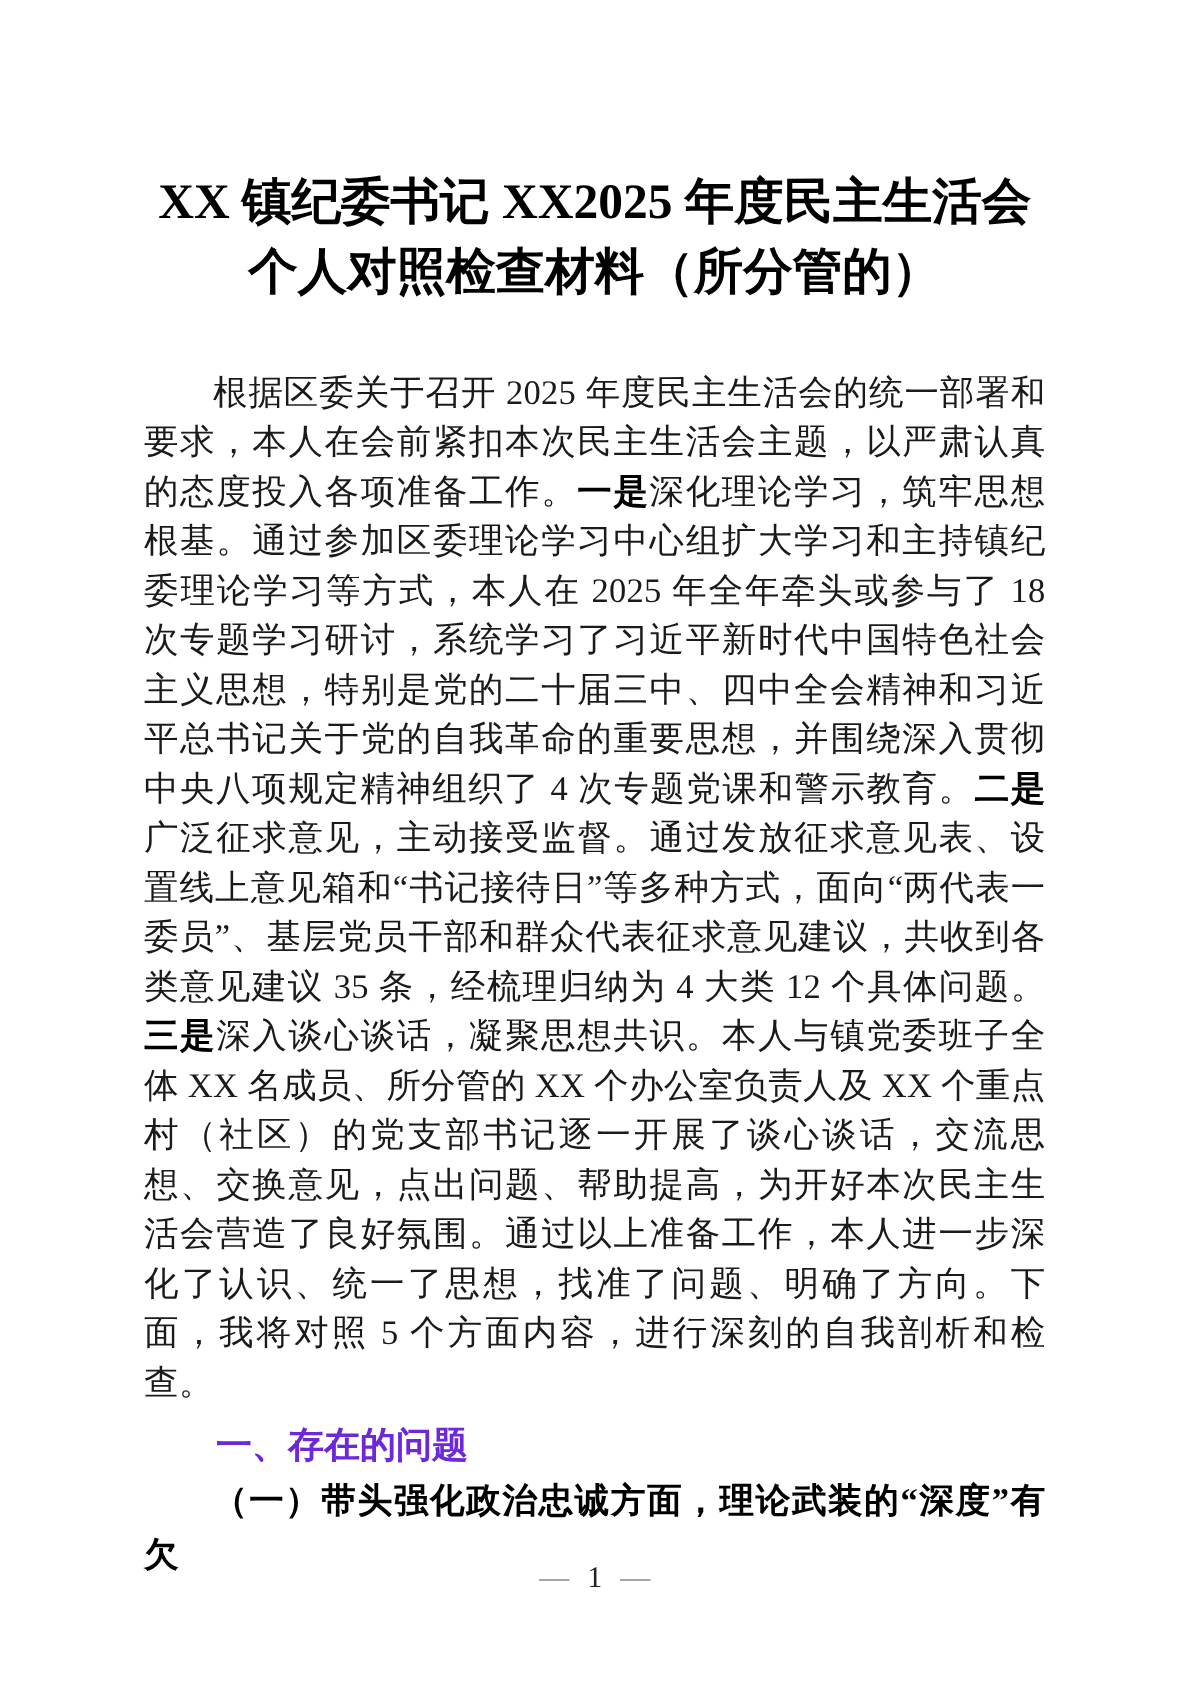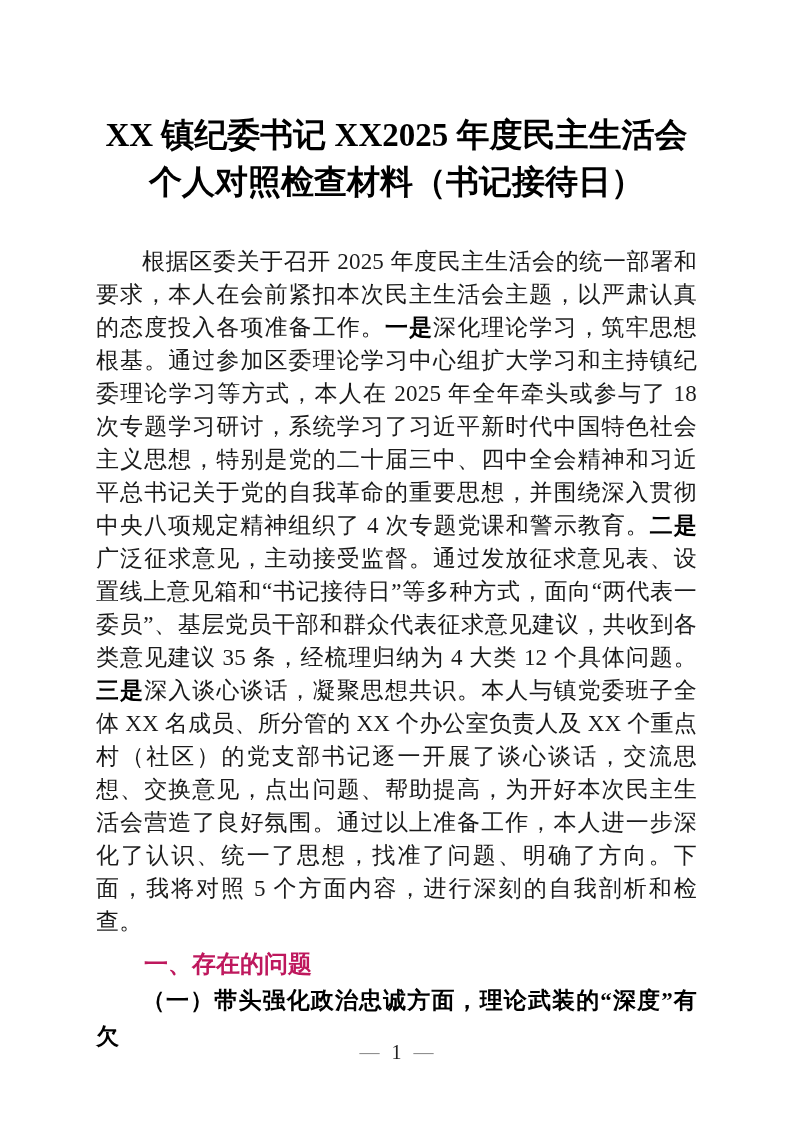--- a/index.html
+++ b/index.html
@@ -40,21 +40,21 @@
     font-weight: bold;
     color: #000000;
   }
   .section-heading {
     font-family: "Liberation Sans", "DejaVu Sans", sans-serif;
     font-weight: bold;
     font-size: 24px;
     line-height: 36.6px;
     text-indent: 2em;
     margin: 8px 0 0 0;
-    color: #be185d;
+    color: #6d28d9;
   }
   .sub-heading {
     font-family: "Liberation Serif", "DejaVu Serif", serif;
     font-weight: bold;
     font-size: 23px;
     line-height: 36.6px;
     text-indent: 2em;
     text-align: justify;
     margin: 0;
     color: #000000;
@@ -78,21 +78,21 @@
     color: #222222;
   }
 </style>
 </head>
 <body>
 
 <div class="page">
 
   <h1 class="doc-title">
     <span style="display:block">XX 镇纪委书记 XX2025 年度民主生活会</span>
-    <span style="display:block">个人对照检查材料（书记接待日）</span>
+    <span style="display:block">个人对照检查材料（所分管的）</span>
   </h1>
 
   <p class="body-para"><span>根据区委关于召开 2025 年度民主生活会的统一部署和要求，本人在会前紧扣本次民主生活会主题，以严肃认真的态度投入各项准备工作。</span><span class="b">一是</span><span>深化理论学习，筑牢思想根基。通过参加区委理论学习中心组扩大学习和主持镇纪委理论学习等方式，本人在 2025 年全年牵头或参与了 18 次专题学习研讨，系统学习了习近平新时代中国特色社会主义思想，特别是党的二十届三中、四中全会精神和习近平总书记关于党的自我革命的重要思想，并围绕深入贯彻中央八项规定精神组织了 4 次专题党课和警示教育。</span><span class="b">二是</span><span>广泛征求意见，主动接受监督。通过发放征求意见表、设置线上意见箱和“书记接待日”等多种方式，面向“两代表一委员”、基层党员干部和群众代表征求意见建议，共收到各类意见建议 35 条，经梳理归纳为 4 大类 12 个具体问题。</span><span class="b">三是</span><span>深入谈心谈话，凝聚思想共识。本人与镇党委班子全体 XX 名成员、所分管的 XX 个办公室负责人及 XX 个重点村（社区）的党支部书记逐一开展了谈心谈话，交流思想、交换意见，点出问题、帮助提高，为开好本次民主生活会营造了良好氛围。通过以上准备工作，本人进一步深化了认识、统一了思想，找准了问题、明确了方向。下面，我将对照 5 个方面内容，进行深刻的自我剖析和检查。</span></p>
 
   <h2 class="section-heading">一、存在的问题</h2>
 
   <h3 class="sub-heading">（一）带头强化政治忠诚方面，理论武装的“深度”有欠</h3>
 
   <div class="page-footer">
     <span class="dash">—</span><span class="num">1</span><span class="dash">—</span>

